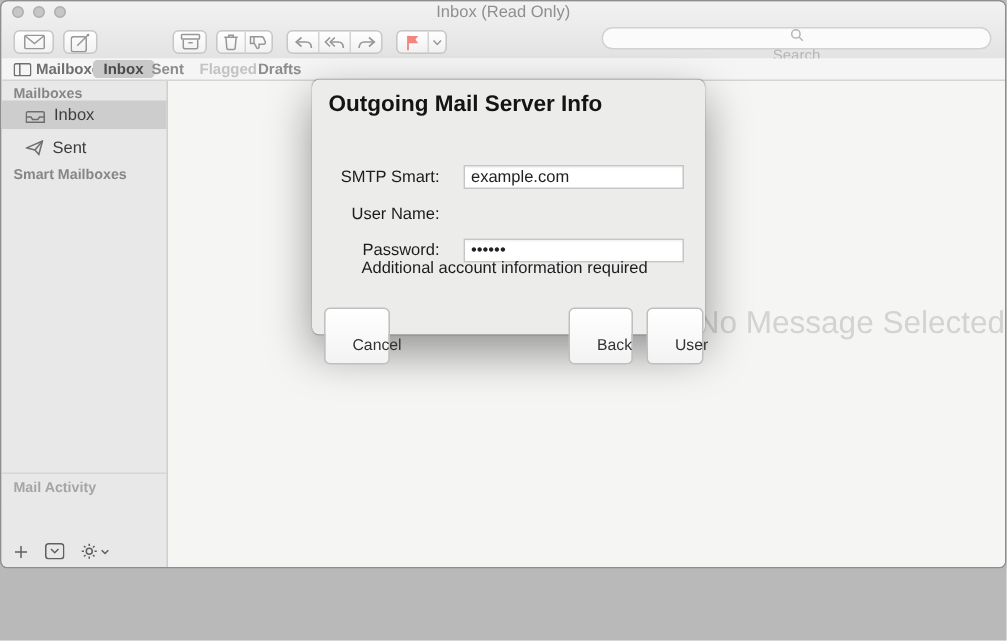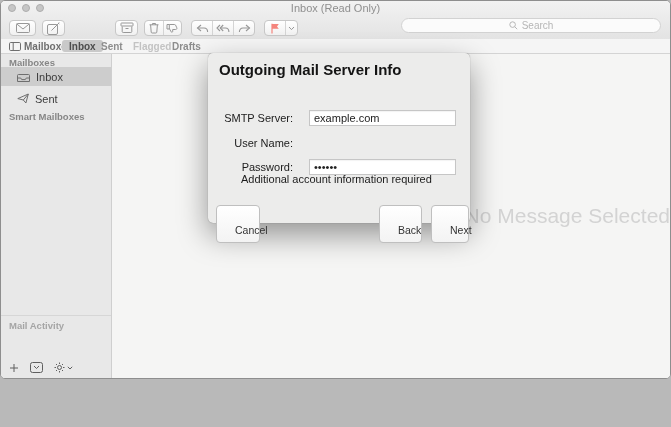--- a/index.html
+++ b/index.html
@@ -20,22 +20,22 @@
   .tb-btn{position:absolute;top:19px;height:16px;border:1px solid #c7c7c7;
     border-radius:4px;background:linear-gradient(#ffffff,#f1f1f1);
     display:flex;align-items:center;justify-content:center;color:#979797;}
   .tb-group{position:absolute;top:19px;height:16px;border:1px solid #c7c7c7;
     border-radius:4px;background:linear-gradient(#ffffff,#f1f1f1);
     display:flex;align-items:stretch;color:#979797;}
   .tb-seg{flex:1;display:flex;align-items:center;justify-content:center;}
   .tb-seg + .tb-seg{border-left:1px solid #d4d4d4;}
   .search{position:absolute;top:17px;left:400px;width:260px;height:15px;
     border:1px solid #d2d2d2;border-radius:8px;background:#fbfbfb;
-    display:flex;align-items:center;justify-content:center;gap:4px;
-    font-size:10px;color:#b6b6b6;}
+    display:flex;align-items:center;justify-content:flex-start;gap:4px;
+    font-size:10px;color:#b6b6b6;flex-direction:column;}
   
   .favbar{position:absolute;left:0;top:38px;right:0;height:15px;
     background:#f5f5f5;border-bottom:1px solid #d4d4d4;font-size:10px;}
   .fav{position:absolute;top:0;height:14px;display:flex;align-items:center;gap:3px;}
   .fav-mailboxes{left:8px;color:#6f6f6f;font-weight:bold;}
   .fav-pill{left:61px;background:#c9c9c9;border-radius:3px;padding:0 7px;
     color:#4c4c4c;font-weight:bold;height:12px;top:1px;}
   .fav-sent{left:100px;color:#8d8d8d;font-weight:bold;}
   .fav-flagged{left:132px;color:#c3c3c3;font-weight:bold;}
   .fav-drafts{left:171px;color:#8d8d8d;font-weight:bold;}
@@ -276,31 +276,31 @@
 
 
   <div class="mainpane">
     <div class="empty-msg">No Message Selected</div>
   </div>
 
   <div class="dialog">
     <div class="dlg-title">Outgoing Mail Server Info</div>
 
     <div class="dlg-row" style="top:57px;">
-      <div class="dlg-label">SMTP Server:</div>
+      <div class="dlg-label">SMTP Smart:</div>
       <input class="dlg-input" value="example.com" style="">
     </div>
     <div class="dlg-row" style="top:82px;flex-direction:column;">
       <div class="dlg-label">User Name:</div>
     </div>
     <div class="dlg-row" style="top:106px;">
       <div class="dlg-label">Password:</div>
       <input class="dlg-input" value="••••••" style="">
     </div>
 
     <div class="dlg-note">Additional account information required</div>
 
     <button class="dlg-btn btn-cancel">Cancel</button>
     <button class="dlg-btn btn-back">Back</button>
-    <button class="dlg-btn btn-next">Next</button>
+    <button class="dlg-btn btn-next">User</button>
   </div>
 
 </div>
 
 </body></html>

